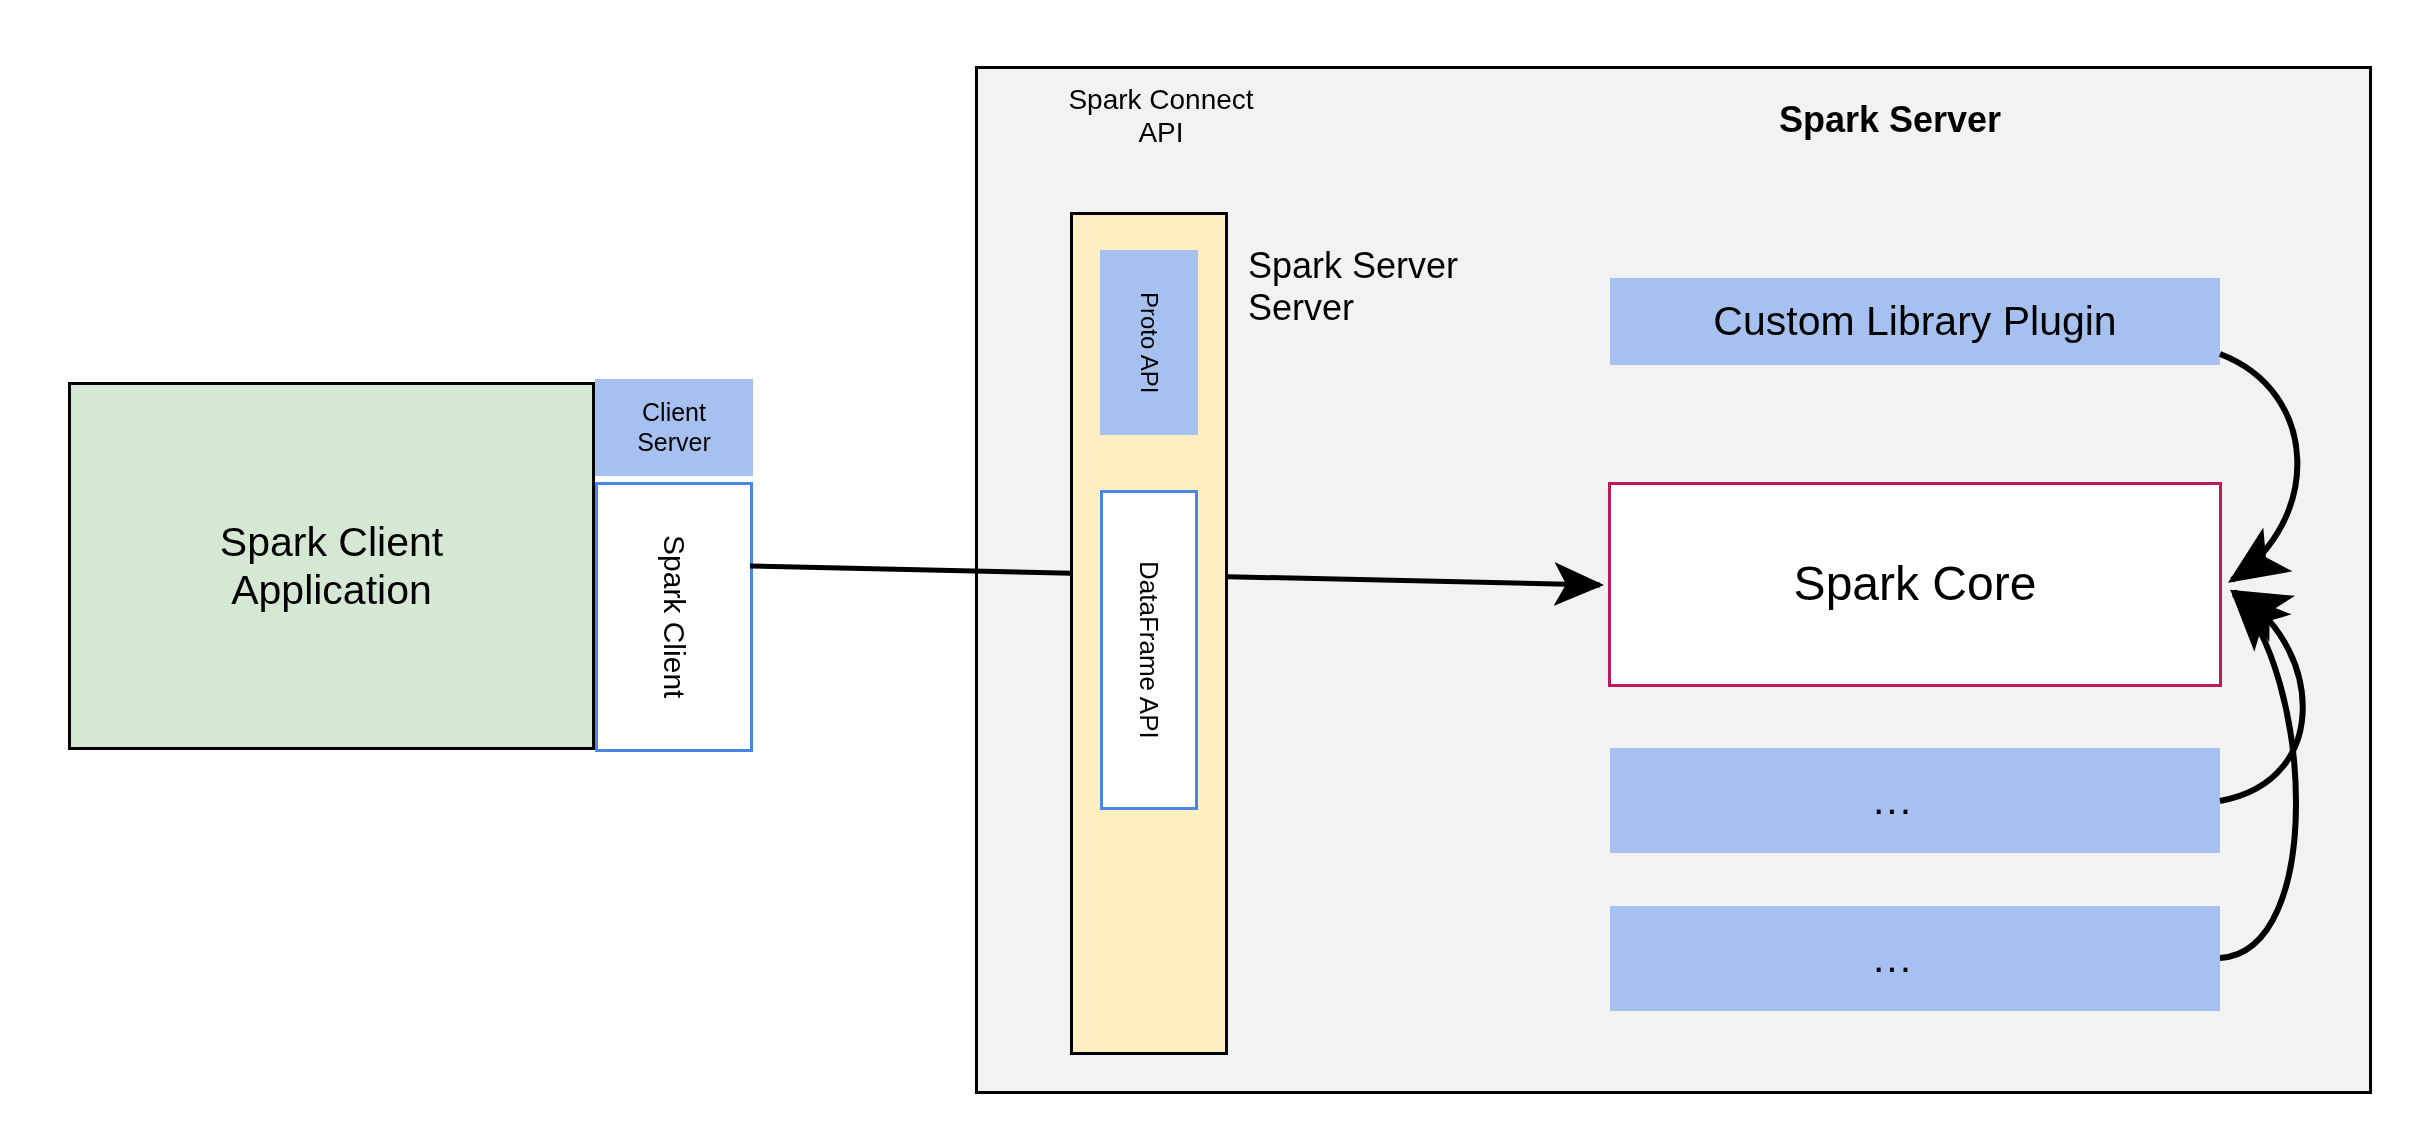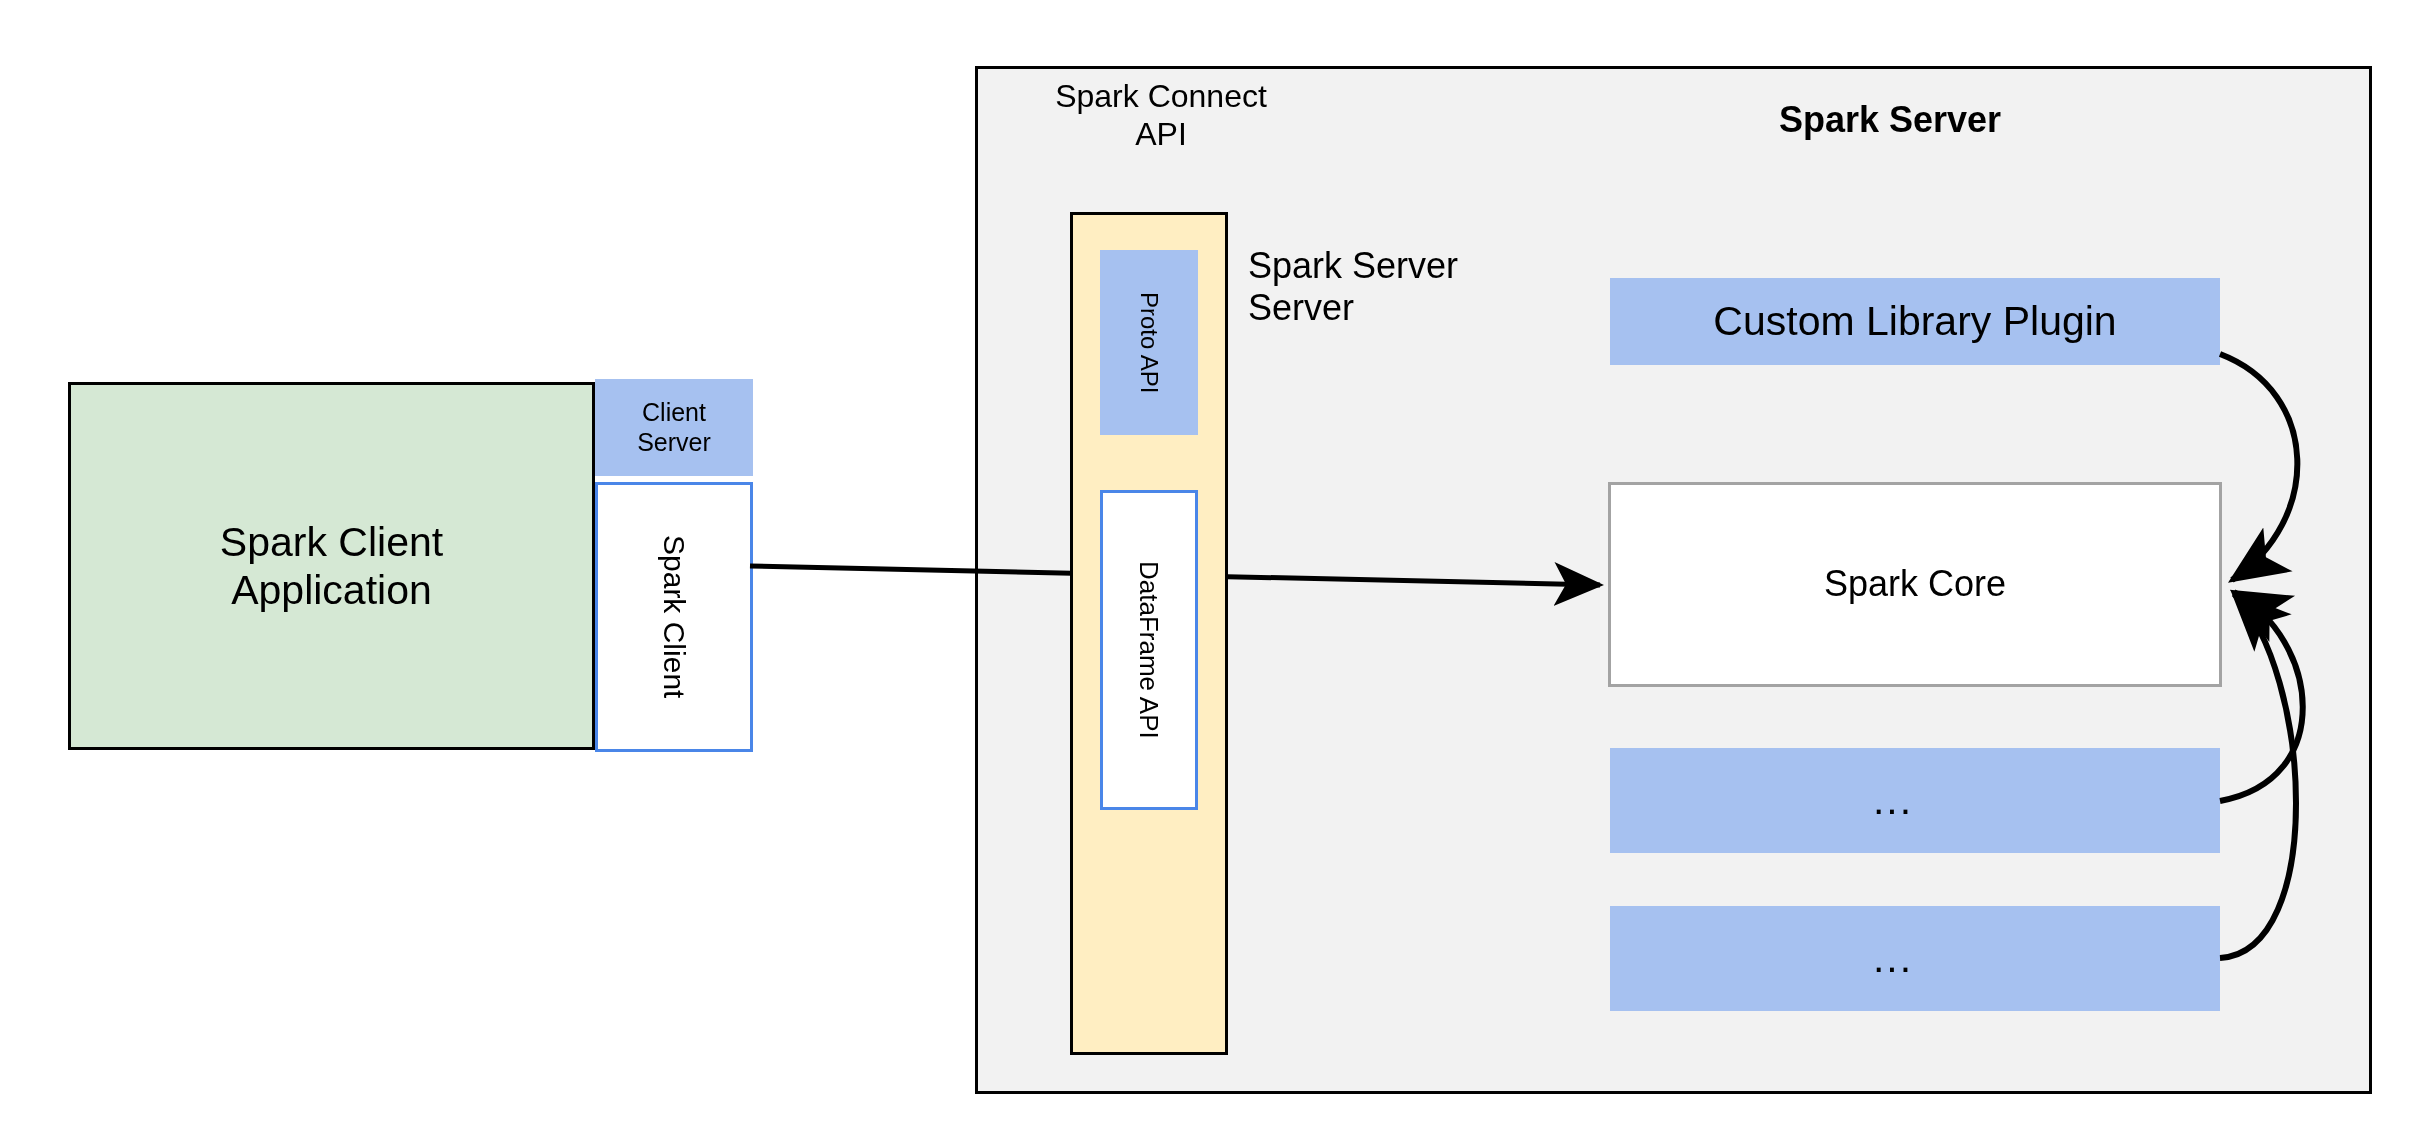--- a/index.html
+++ b/index.html
@@ -53,21 +53,21 @@
   }
 
   
   #server-panel {
     left: 975px; top: 66px; width: 1397px; height: 1028px;
     background: #f2f2f2;
     border: 3px solid #000000;
   }
   #connect-api-label {
     left: 1016px; top: 70px; width: 290px; height: 92px;
-    font-size: 32px;
+    font-size: 28px;
     color: #000000;
   }
   #server-title {
     left: 1660px; top: 96px; width: 460px; height: 48px;
     font-size: 36px;
     font-weight: bold;
     color: #000000;
   }
   #server-lib-label {
     left: 1248px; top: 245px; width: 300px; height: 80px;
@@ -104,22 +104,22 @@
   
   #custom-plugin {
     left: 1610px; top: 278px; width: 610px; height: 87px;
     background: #a6c1f0;
     font-size: 41px;
     color: #000000;
   }
   #spark-core {
     left: 1608px; top: 482px; width: 614px; height: 205px;
     background: #ffffff;
-    border: 3px solid #a3a3a3;
-    font-size: 36px;
+    border: 3px solid #be185d;
+    font-size: 48px;
     color: #000000;
   }
   #etc-one {
     left: 1610px; top: 748px; width: 610px; height: 105px;
     background: #a6c1f0;
     font-size: 41px;
     color: #000000;
   }
   #etc-two {
     left: 1610px; top: 906px; width: 610px; height: 105px;

